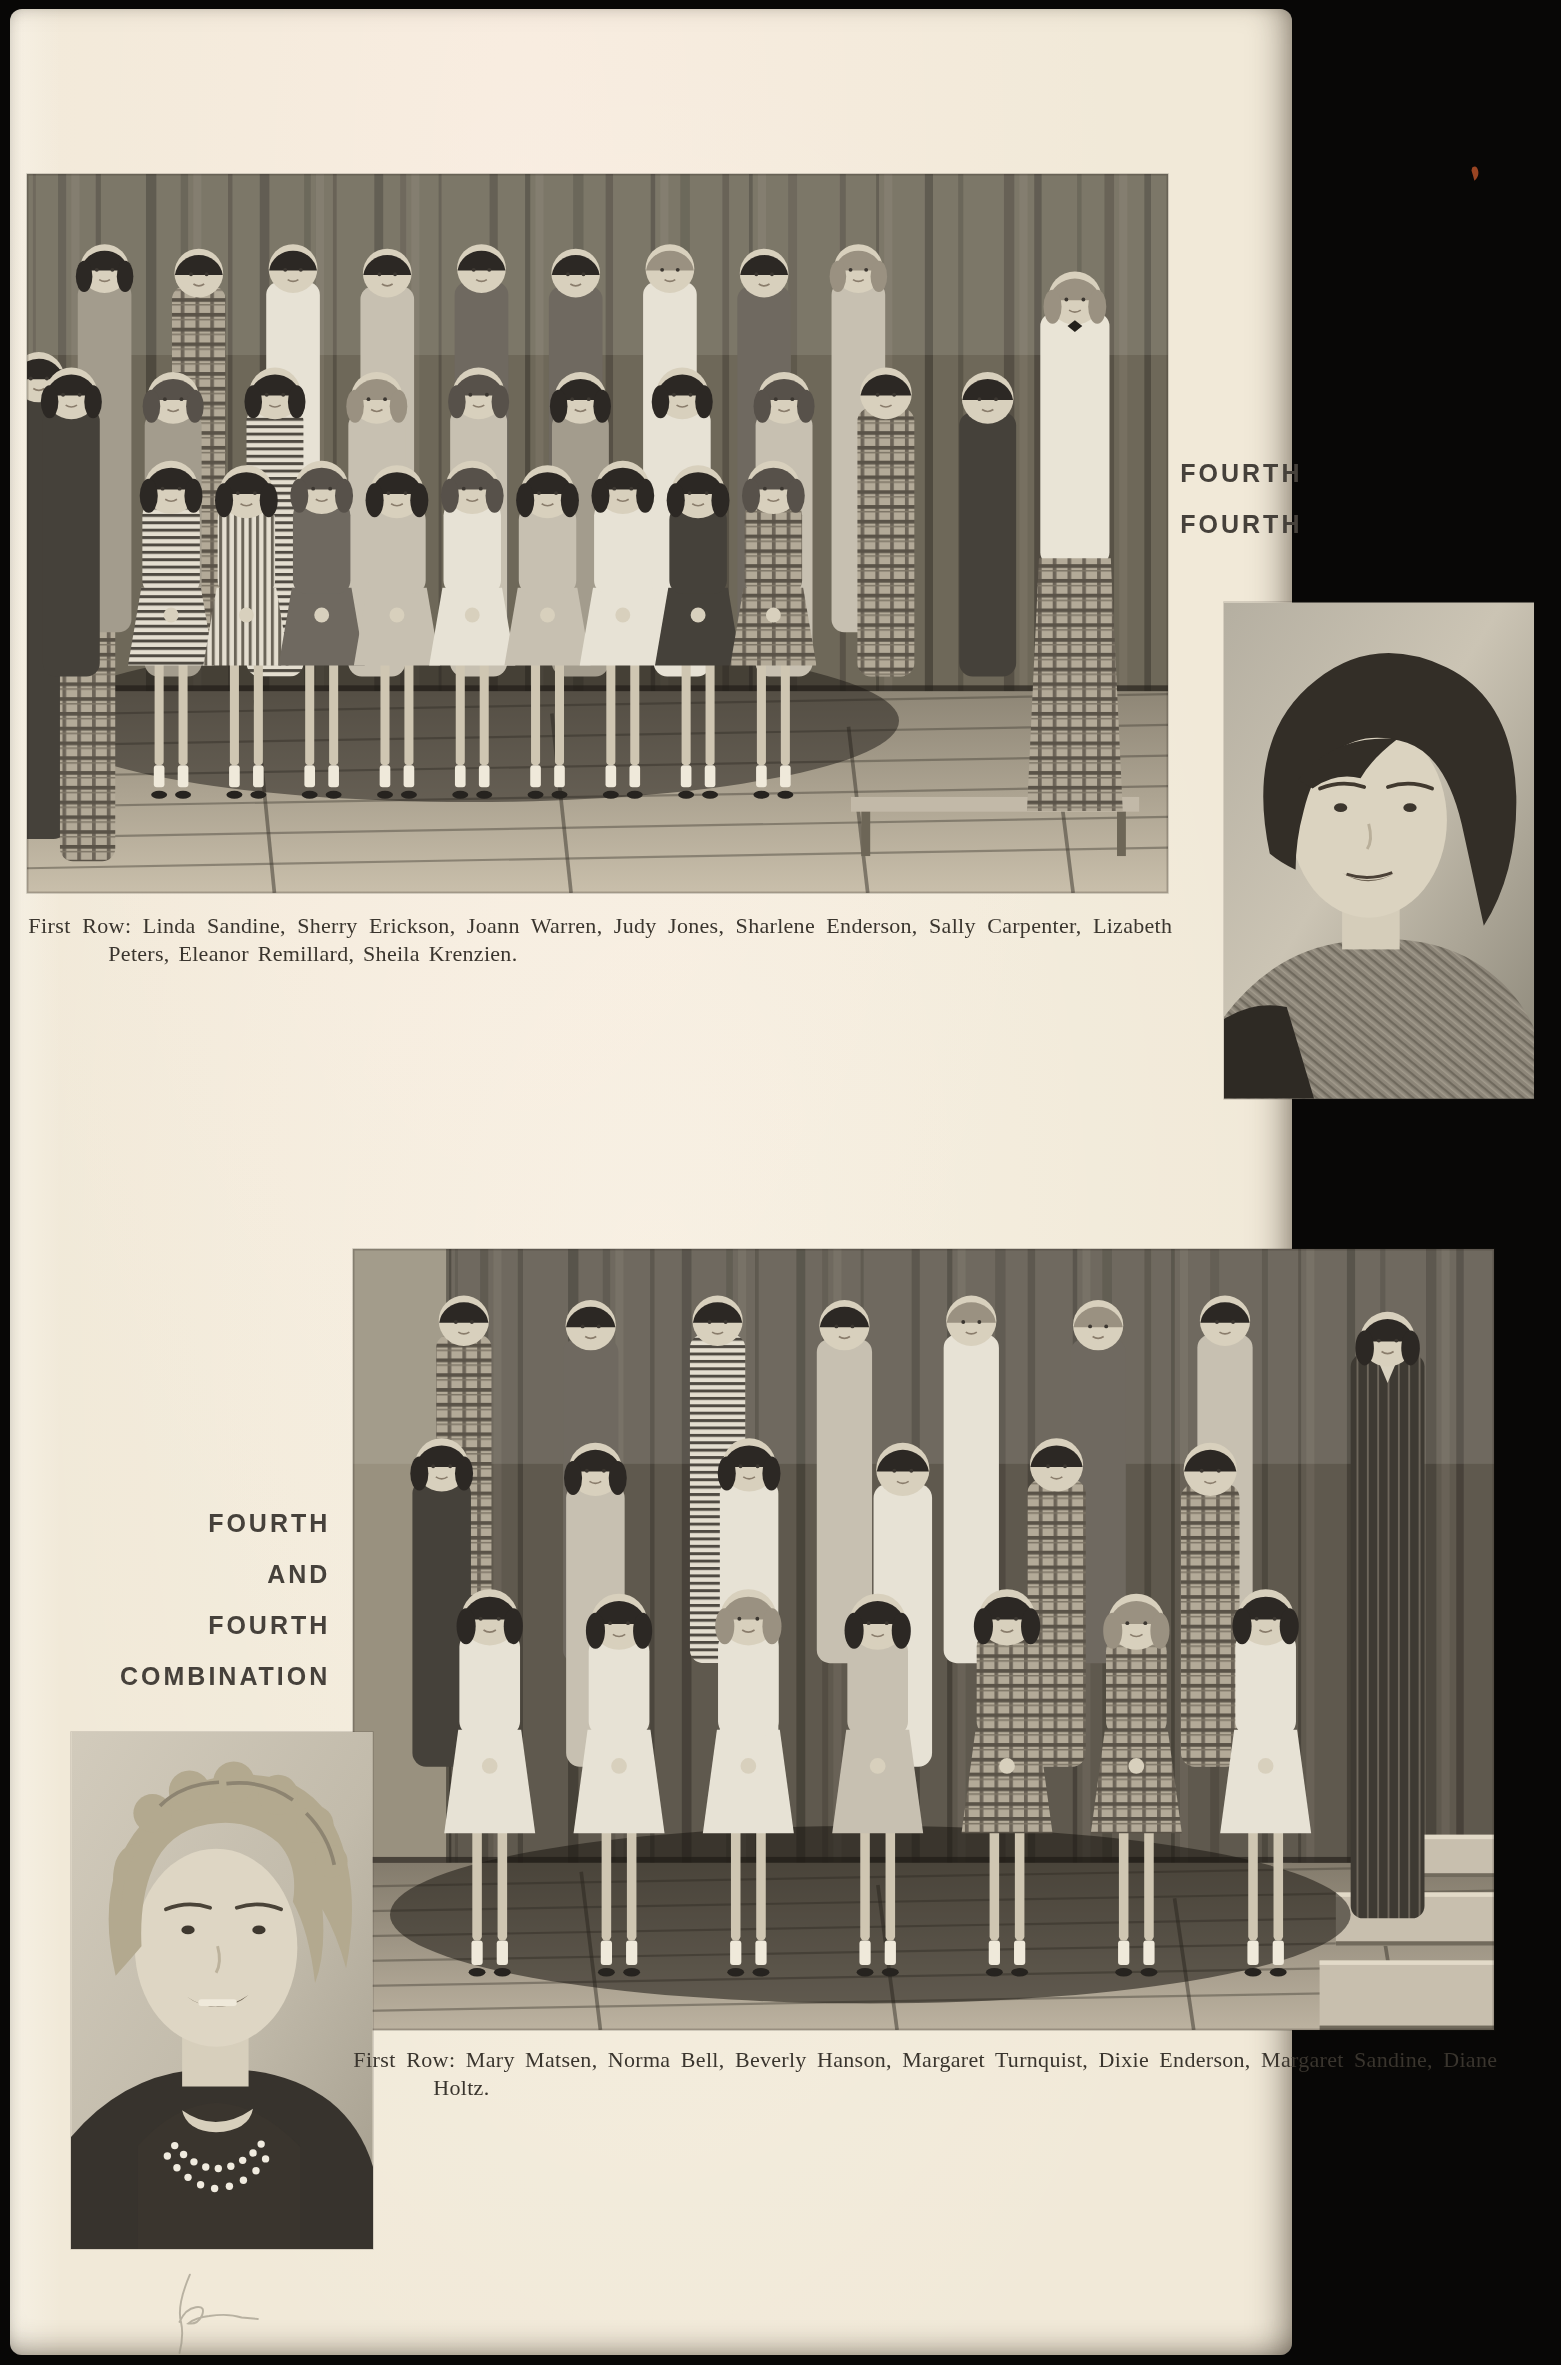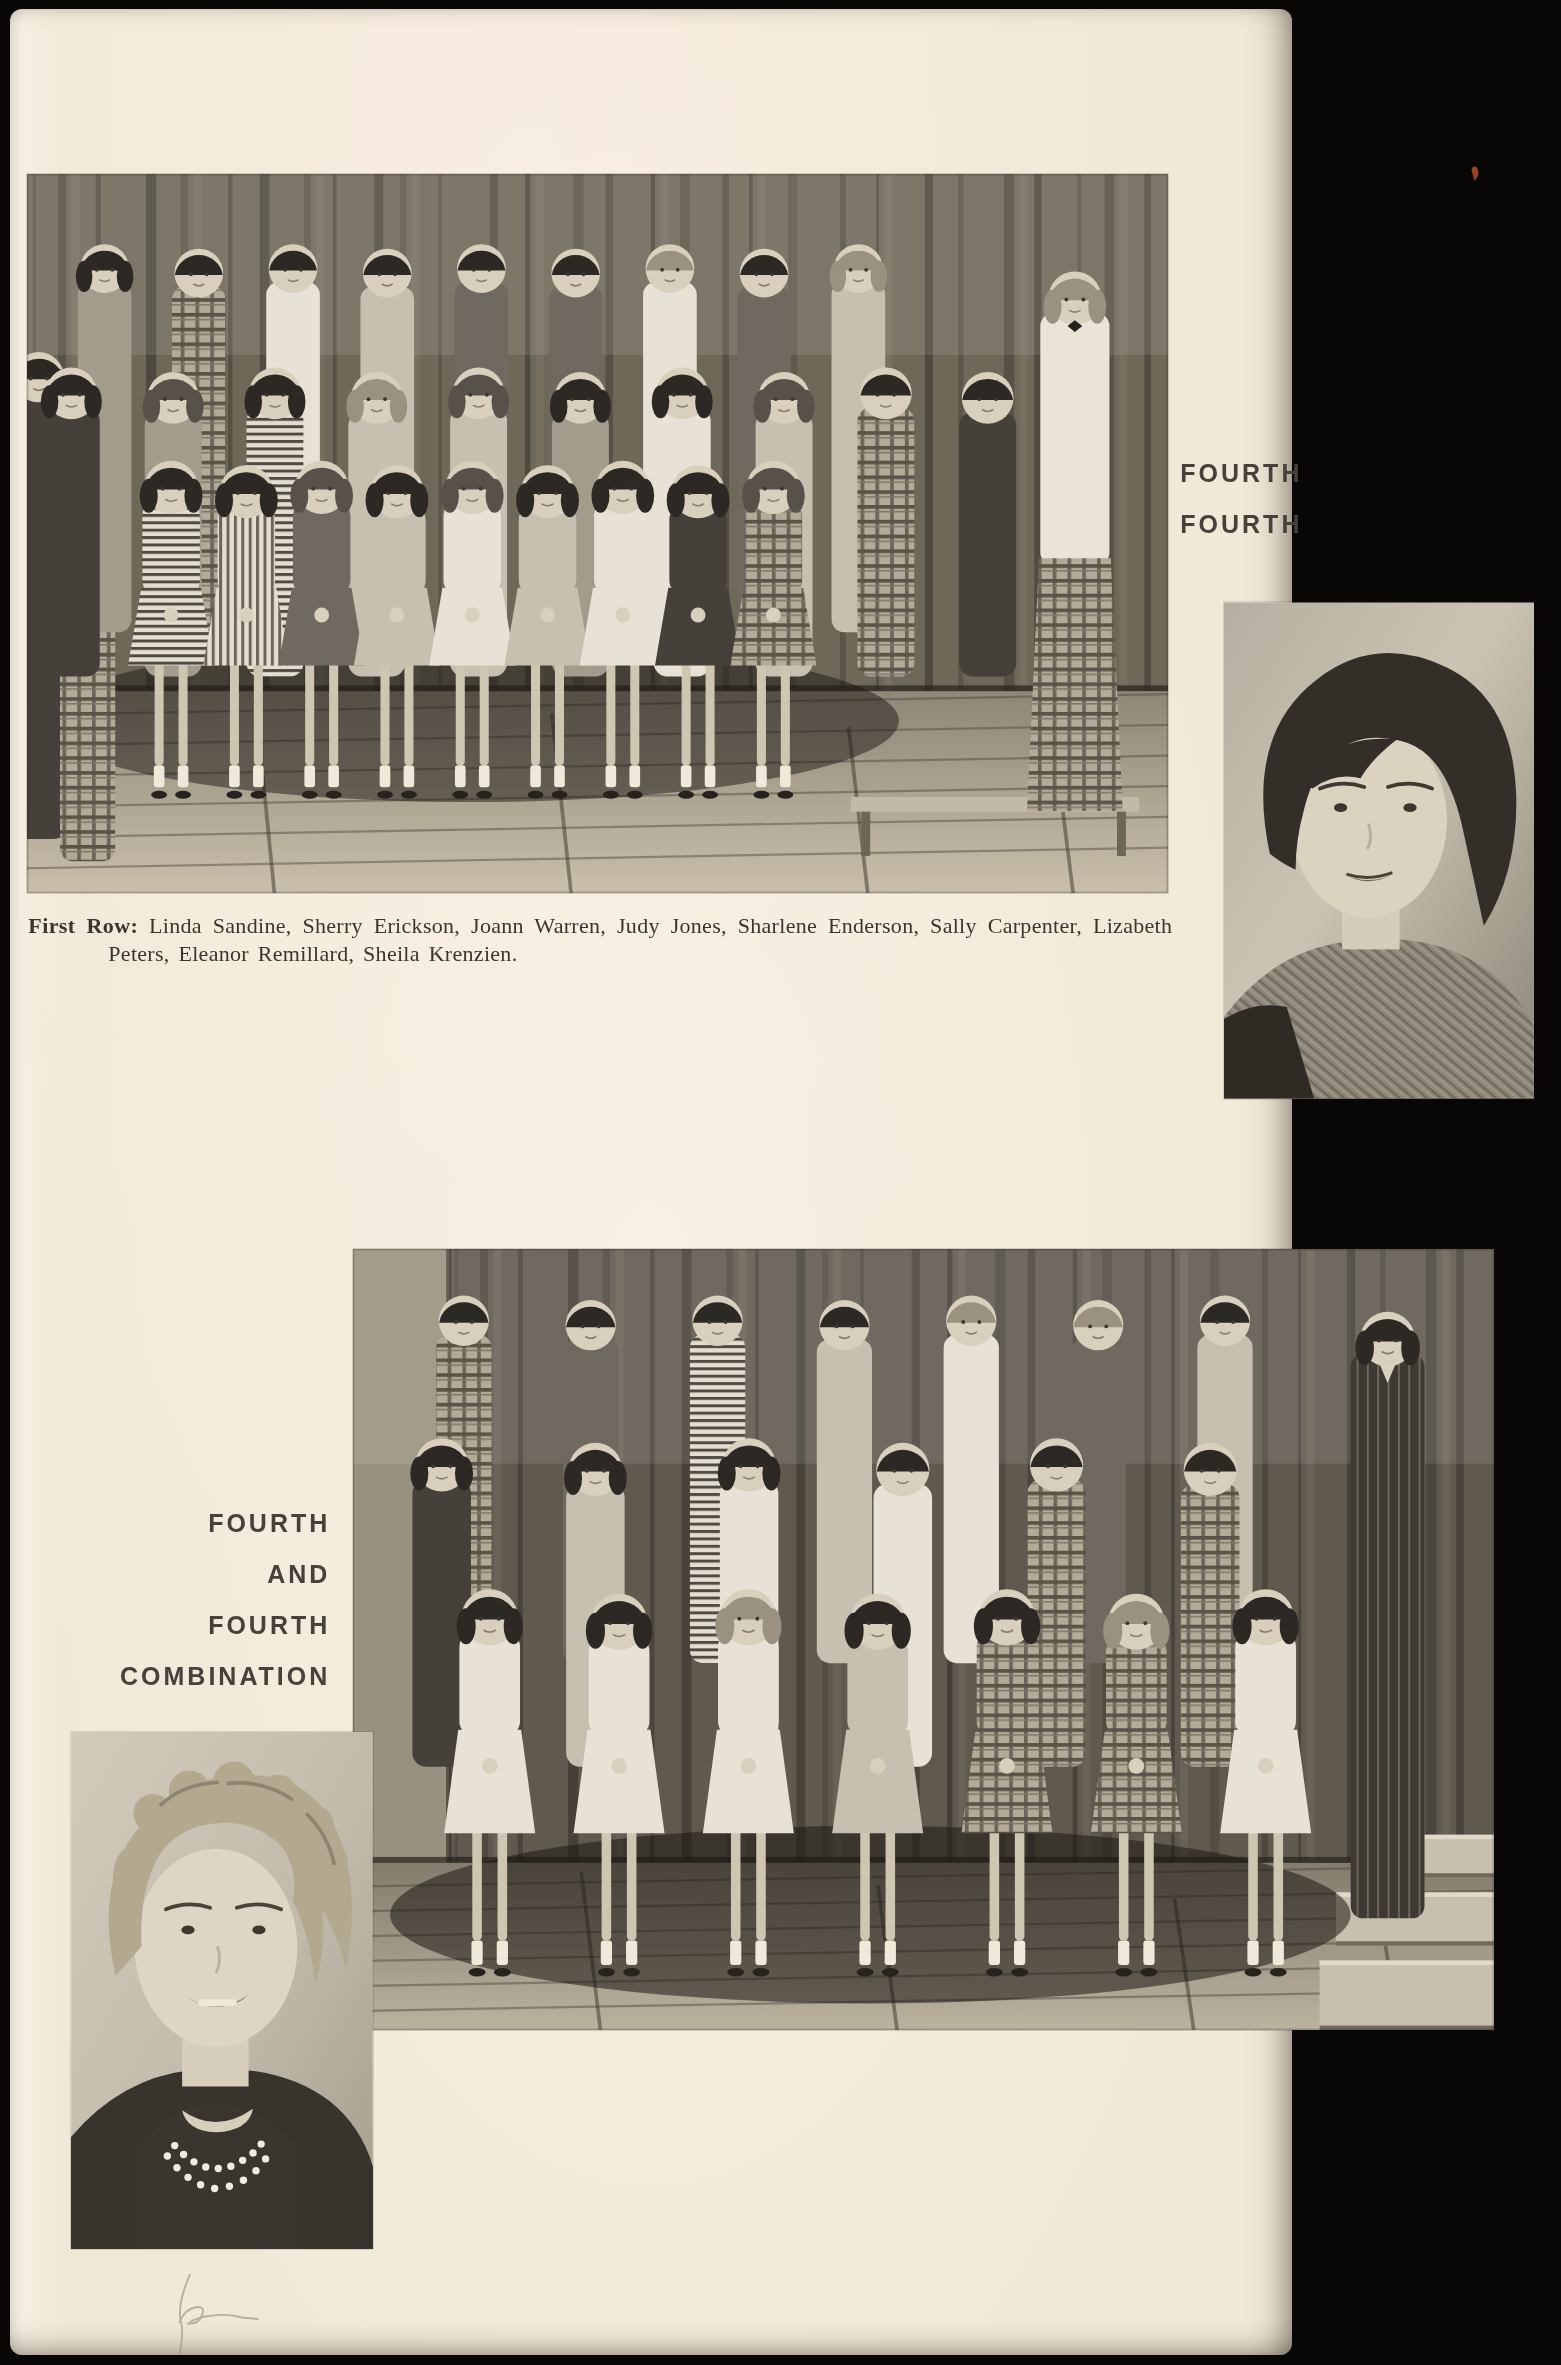--- a/index.html
+++ b/index.html
@@ -31,21 +31,21 @@
   }
   .heading1{left:1170px;top:418px;text-align:left;}
   .heading2{left:59px;top:1468px;width:261px;text-align:right;}
   .caption{
     position:absolute;font-size:22px;line-height:28px;color:#3a352e;
     letter-spacing:0.3px;word-spacing:3px;
   }
   .caption1{left:18px;top:903px;width:1144px;}
   .caption2{left:343px;top:2037px;width:1144px;}
   .caption p{margin:0 0 5.2px 0;padding-left:80px;text-indent:-80px;text-align:justify;}
-  .caption .lbl{letter-spacing:0.4px;font-weight:bold;}
+  .caption .lbl{letter-spacing:0.4px;}
   .redmark{position:absolute;left:1460px;top:157px;width:10.3px;height:16.3px;}
   .squiggle{position:absolute;left:137px;top:2261px;width:170px;height:98px;}
 </style>
 </head>
 <body>
 
 <div class="page">
 
   <section class="photo photo1">
     <svg id="svg-photo1" viewBox="0 0 1544 973" preserveAspectRatio="none">
@@ -831,20 +831,21 @@
           <circle cx="194" cy="618" r="5"></circle>
           <circle cx="214" cy="615" r="5"></circle>
           <circle cx="233" cy="607" r="5"></circle>
           <circle cx="250" cy="594" r="5"></circle>
           <circle cx="263" cy="578" r="5"></circle>
       </g>
     </svg>
   </figure>
 
   <div class="caption caption2">
+    <p><span class="lbl">First Row:</span> <span>Mary Matsen, Norma Bell, Beverly Hanson, Margaret Turnquist, Dixie Enderson, Margaret Sandine, Diane Holtz.</span></p>
   </div>
 
   <svg class="redmark" viewBox="0 0 14 22">
     <path d="M3 2 Q9 -2 11 6 Q13 14 6 20 Q4 12 2 6 Z" fill="#b34f28" opacity=".85"></path>
   </svg>
 
   <svg class="squiggle" viewBox="0 0 230 132">
     <path d="M58 6 Q40 48 46 70 Q50 88 44 112 M44 70 Q52 52 66 50 Q80 48 74 62 Q68 74 56 72 Q66 64 84 62 Q110 58 128 64 L150 66" stroke="#9a9384" stroke-width="2.6" fill="none" opacity=".65" stroke-linecap="round"></path>
   </svg>
 

